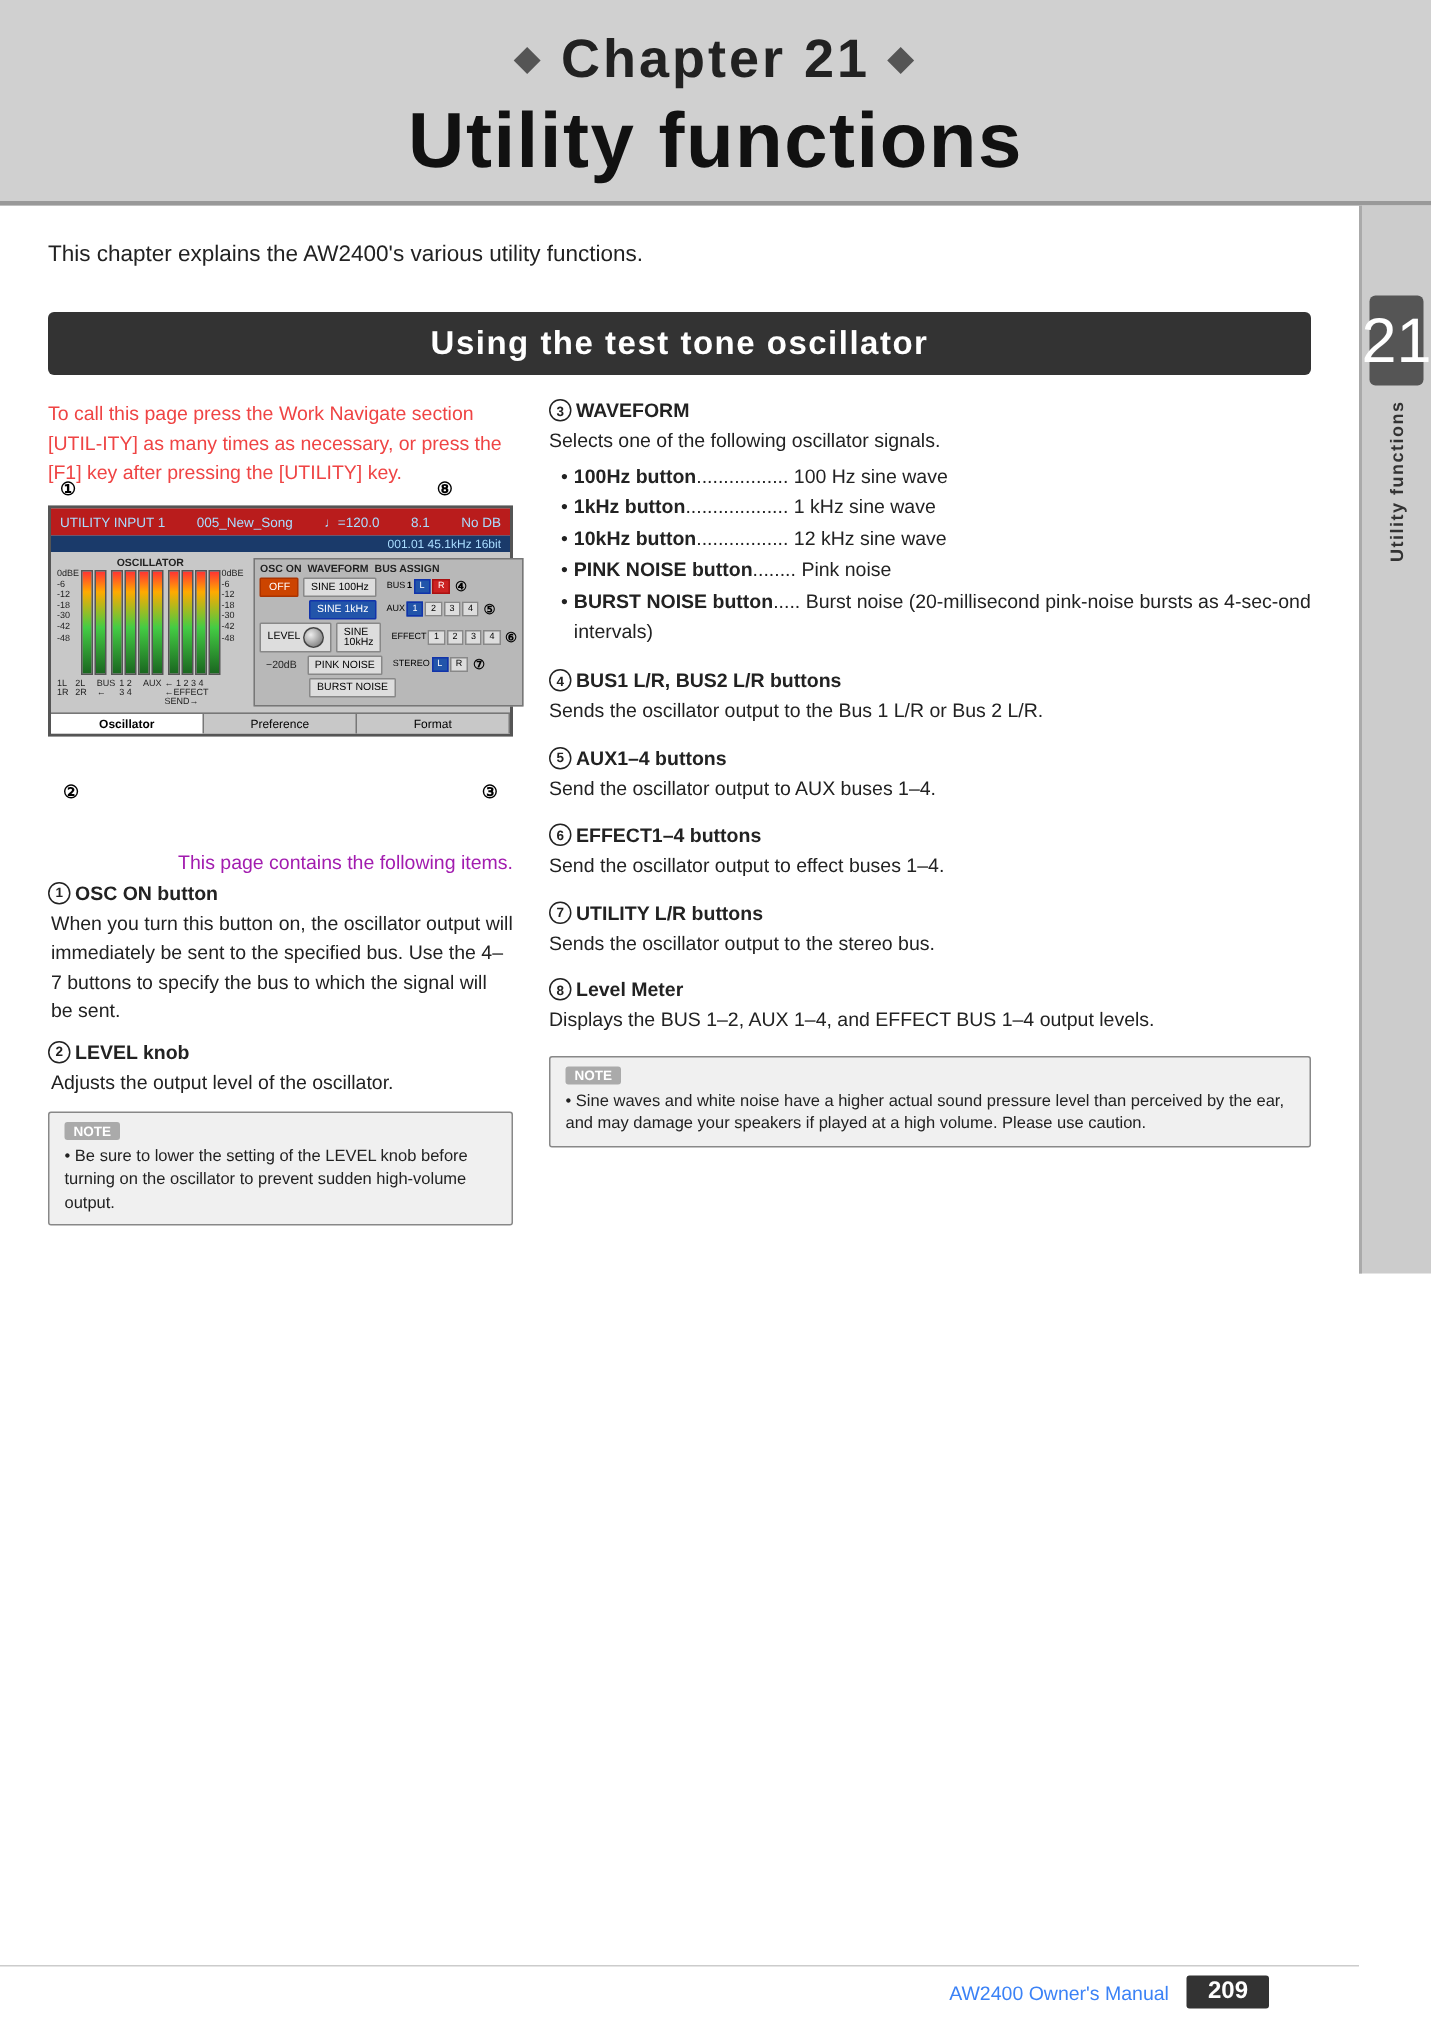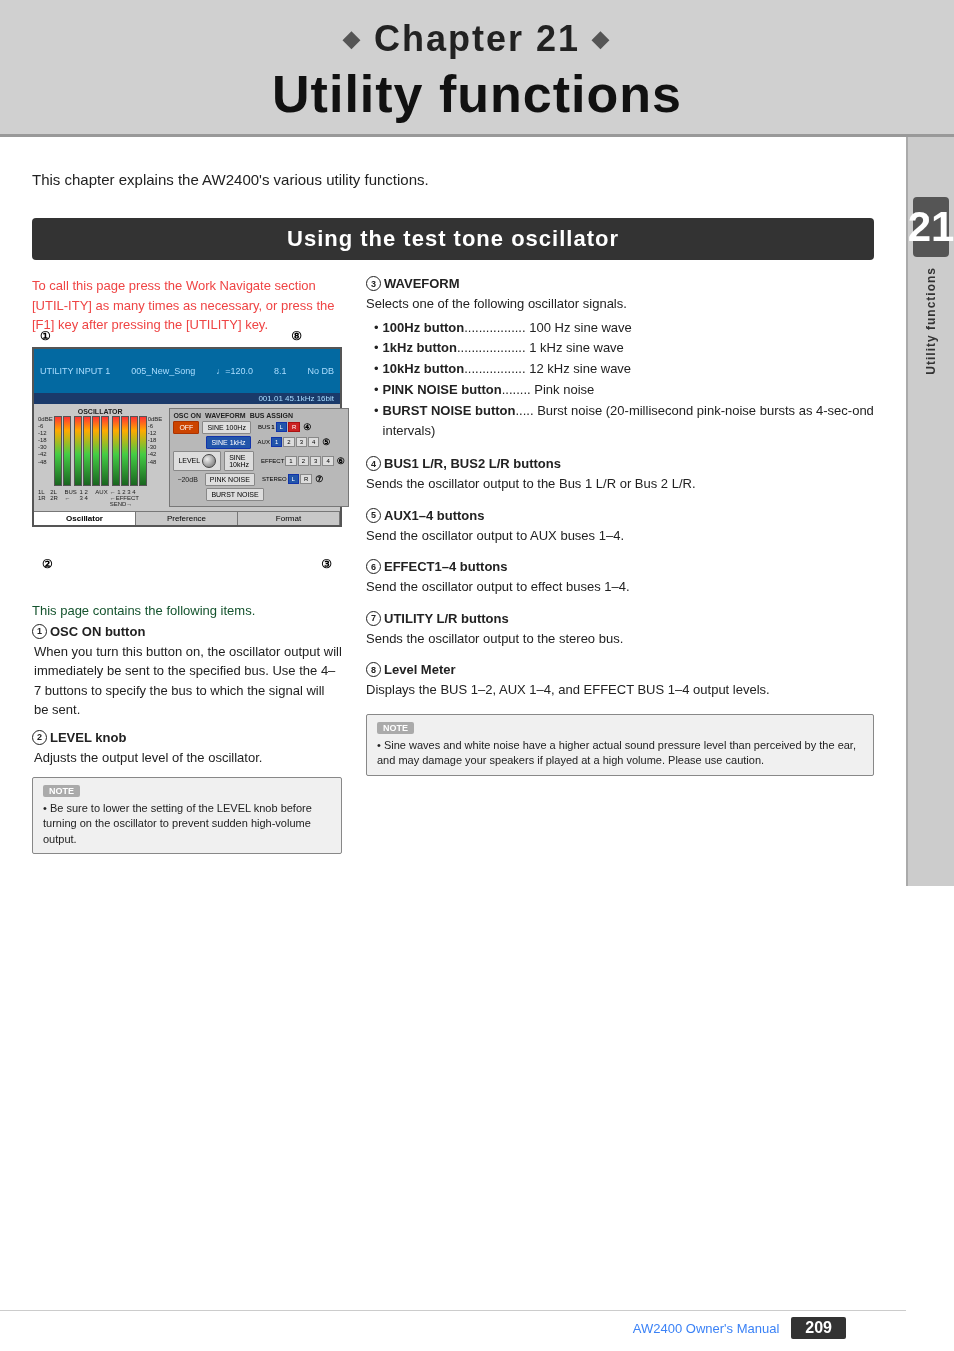--- a/index.html
+++ b/index.html
@@ -51,21 +51,21 @@
     .content-body {
       flex: 1;
       padding: 24px 32px 24px 32px;
     }
 
     
     .intro-text {
       font-size: 15px;
       color: #222;
       margin-bottom: 30px;
-      margin-top: 10px;
+      margin-top: 0;
     }
 
     
     .section-header {
       background: #333;
       color: #fff;
       text-align: center;
       font-size: 22px;
       font-weight: bold;
       padding: 8px 16px;
@@ -97,22 +97,23 @@
     .call-page-text {
       font-size: 13px;
       color: #ef4444;
       line-height: 1.5;
       margin-bottom: 12px;
     }
 
     
     .page-items-text {
       font-size: 13px;
-      color: #14532d;
+      color: #a21caf;
       margin: 28px 0 6px 0;
+      text-align: right;
     }
 
     .item-section {
       margin-bottom: 10px;
     }
     .item-heading {
       font-size: 13px;
       font-weight: bold;
       color: #222;
       display: flex;
@@ -210,21 +211,21 @@
       background: #ccc;
       display: flex;
       flex-direction: column;
       align-items: center;
       justify-content: flex-start;
       padding-top: 60px;
       border-left: 2px solid #aaa;
     }
     .sidebar-num {
       font-size: 42px;
-      font-weight: bold;
+      font-weight: normal;
       color: #fff;
       background: #555;
       width: 36px;
       height: 60px;
       display: flex;
       align-items: center;
       justify-content: center;
       border-radius: 4px;
       margin-bottom: 10px;
     }
@@ -238,24 +239,24 @@
     }
 
     
     .osc-screen {
       border: 2px solid #555;
       background: #c8c8c8;
       margin-bottom: 30px;
       position: relative;
     }
     .osc-screen-top {
-      background: #0369a1;
+      background: #b91c1c;
       color: #aaddff;
       font-size: 9px;
-      padding: 17px 6px;
+      padding: 4px 6px;
       display: flex;
       justify-content: space-between;
     }
     .osc-screen-body {
       display: flex;
       padding: 4px;
       gap: 3px;
     }
     .osc-meter-bar {
       width: 10px;

